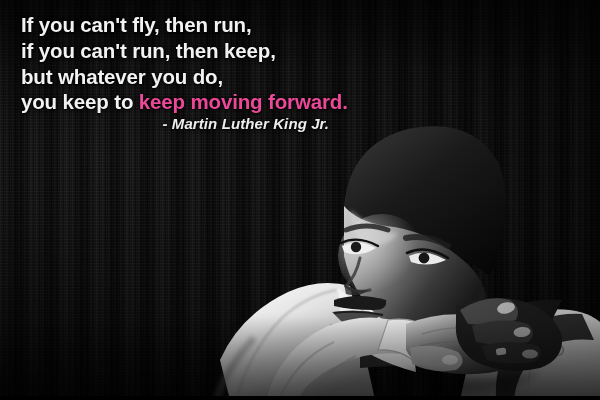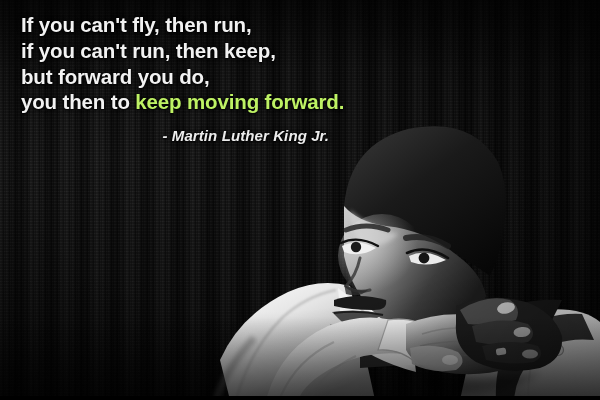--- a/index.html
+++ b/index.html
@@ -97,24 +97,24 @@
   .quote-line {
     font-size: 20.5px;
     font-weight: bold;
     line-height: 25.8px;
     color: #f2f2f2;
     letter-spacing: -0.15px;
     white-space: nowrap;
     text-shadow: 0 1px 2px rgba(0,0,0,.95), 0 0 5px rgba(0,0,0,.85);
   }
   .hl {
-    color: #bef264;
+    color: #ec4899;
   }
   .attribution {
-    margin-top: 12px;
+    margin-top: 0;
     text-align: right;
     padding-right: 32px;
     font-size: 15px;
     font-weight: bold;
     font-style: italic;
     color: #ededed;
     letter-spacing: 0.1px;
     text-shadow: 0 1px 2px rgba(0,0,0,.95), 0 0 5px rgba(0,0,0,.85);
   }
 </style>
@@ -265,18 +265,18 @@
 
       <path d="M 196 258 Q 260 276 330 262 Q 300 286 230 284 Z" fill="#000" opacity=".35" filter="url(#soft2)"></path>
     </svg>
   </div>
 
   <div class="bg-vignette"></div>
 
   <div class="quote-block">
     <div class="quote-line">If you can't fly, then run,</div>
     <div class="quote-line">if you can't run, then keep,</div>
-    <div class="quote-line">but forward you do,</div>
-    <div class="quote-line"><span>you then to </span><span class="hl">keep moving forward.</span></div>
+    <div class="quote-line">but whatever you do,</div>
+    <div class="quote-line"><span>you keep to </span><span class="hl">keep moving forward.</span></div>
     <div class="attribution">- Martin Luther King Jr.</div>
   </div>
 
 </div>
 
 </body></html>

